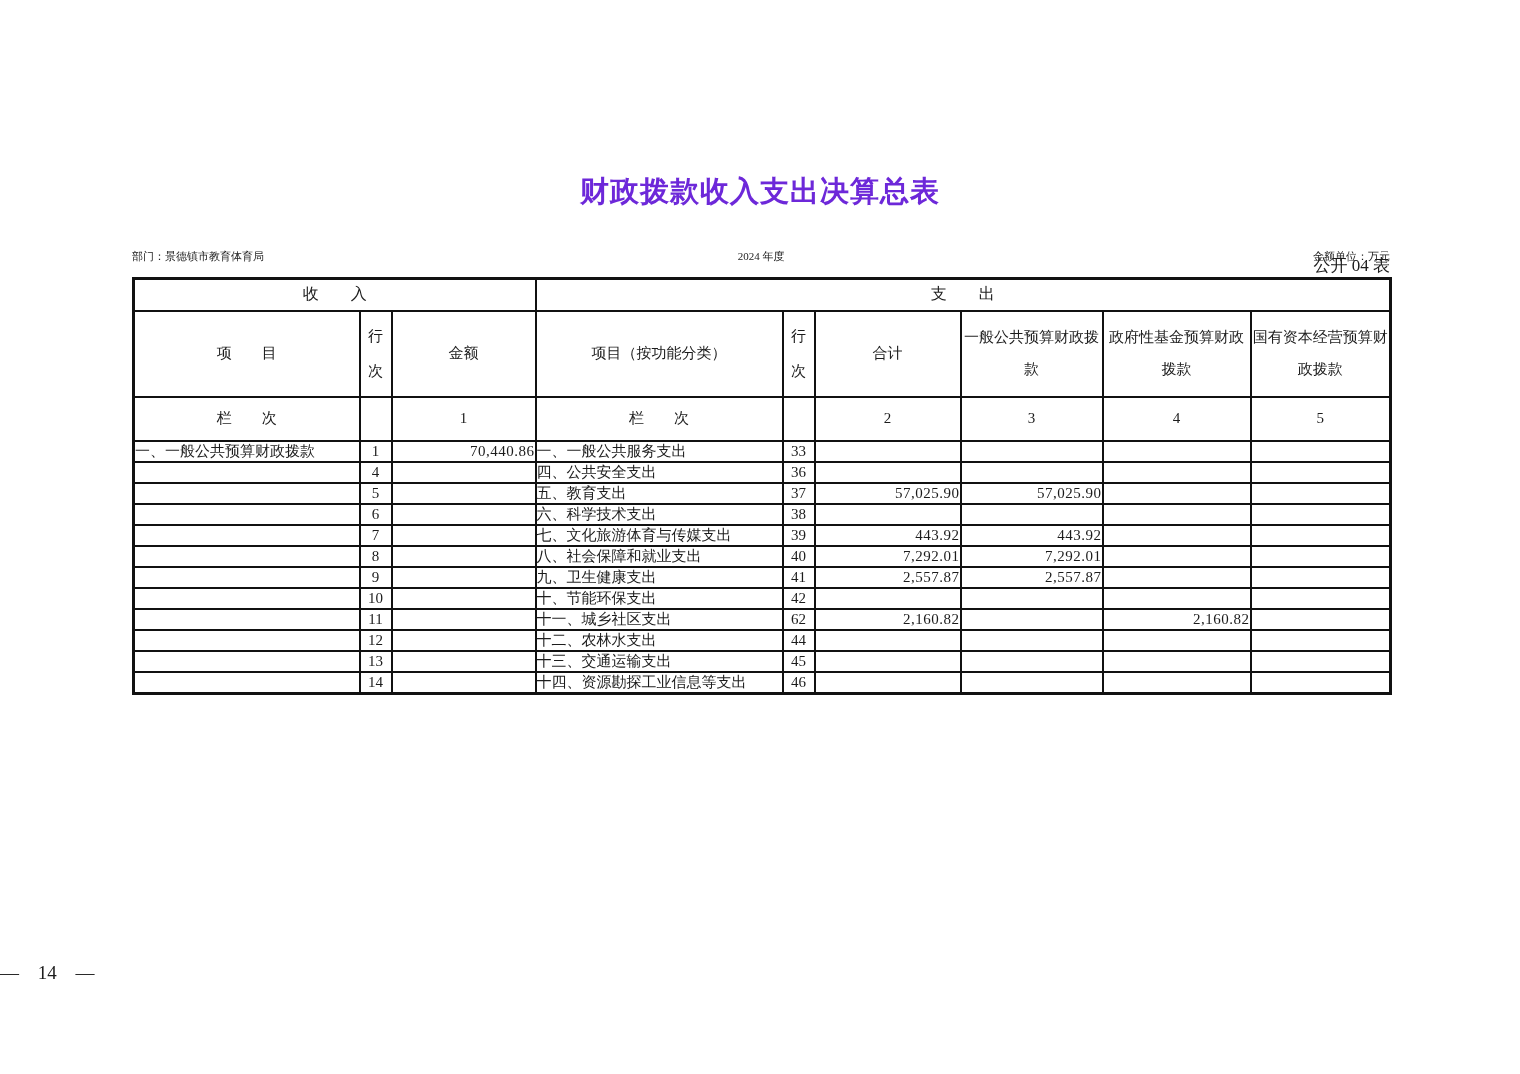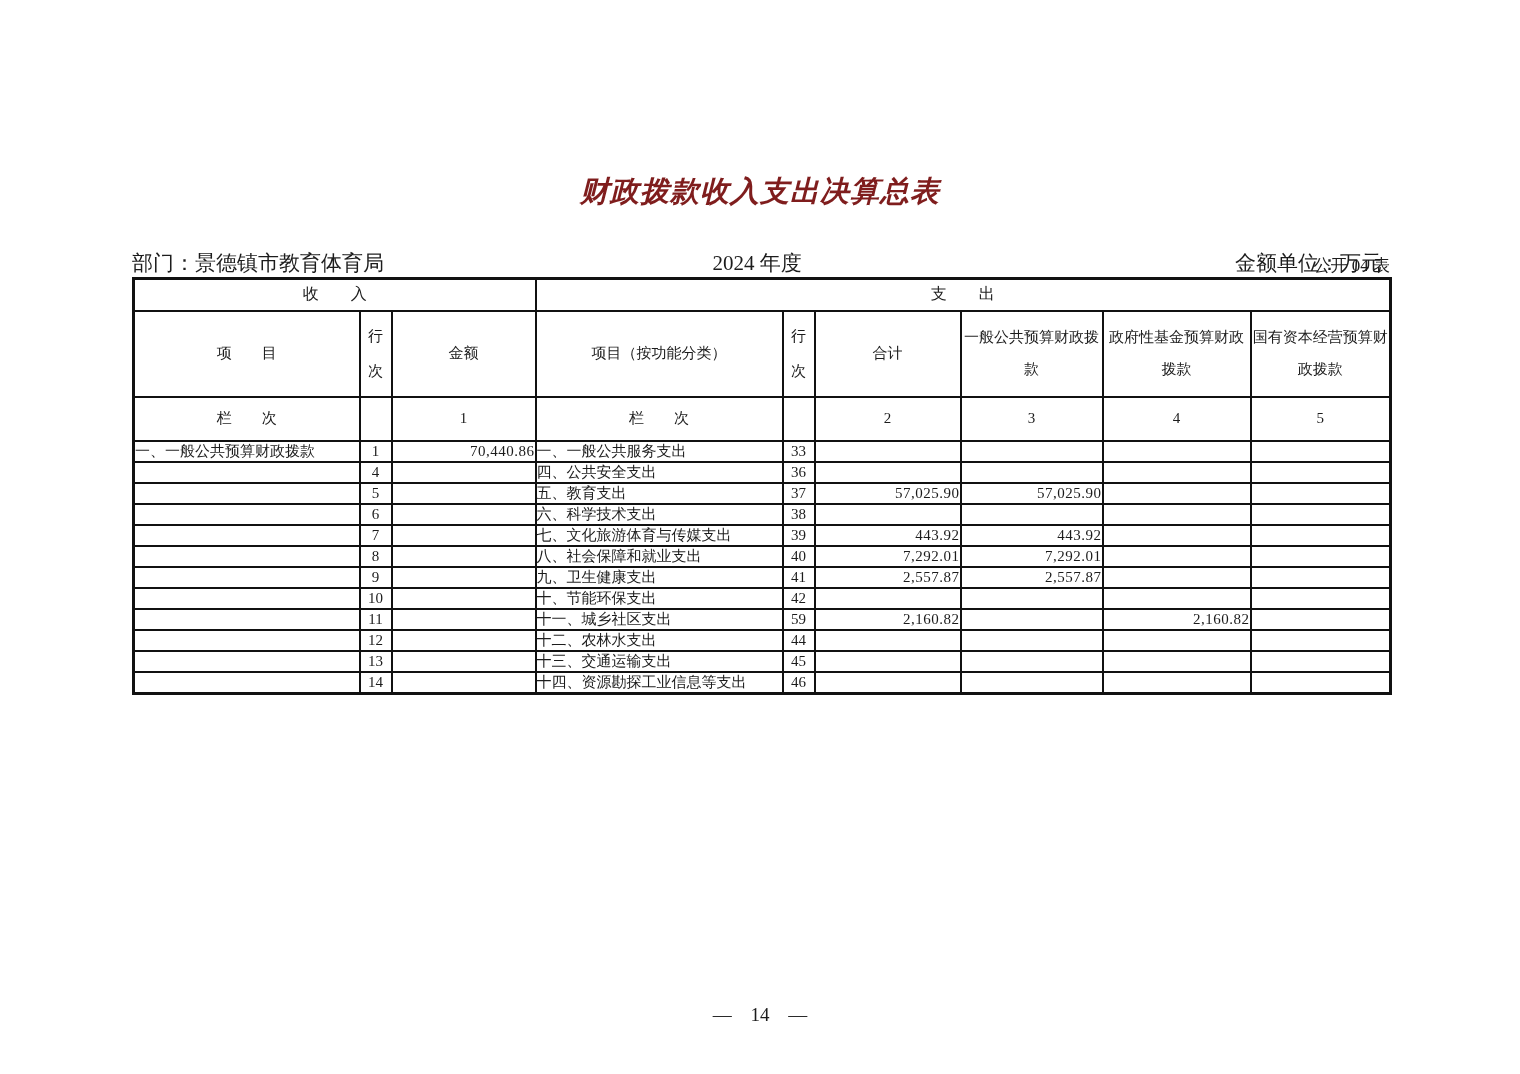--- a/index.html
+++ b/index.html
@@ -15,37 +15,36 @@
   }
   .doc-title {
     position: absolute;
     left: 0; right: 0;
     top: 172px;
     text-align: center;
     font-family: "Liberation Sans", "DejaVu Sans", sans-serif;
     font-weight: 700;
     font-size: 29px;
     letter-spacing: 1px;
-    color: #7f1d1d;
-    font-style: italic;
+    color: #6d28d9;
   }
   .table-code {
     position: absolute;
     right: 130px;
     top: 222px;
     font-size: 17px;
     margin-top: 32px;
   }
   .meta-row {
     position: absolute;
     left: 132px;
-    right: 138px;
+    right: 130px;
     top: 249px;
     height: 22px;
-    font-size: 21px;
+    font-size: 11px;
   }
   .meta-dept { position: absolute; left: 0; top: 0; }
   .meta-year { position: absolute; left: 0; right: 0; top: 0; text-align: center; }
   .meta-unit { position: absolute; right: 0; top: 0; }
 
   table.fin {
     position: absolute;
     left: 132px;
     top: 277px;
     width: 1257px;
@@ -69,22 +68,22 @@
   td.sec { text-align: center; font-size: 16px; }
   td.hc  { text-align: center; line-height: 2.1; padding: 0 6px; }
   td.hv  { text-align: center; white-space: pre-line; line-height: 2.3; }
   td.cc  { text-align: center; }
   td.ti  { text-align: left; padding-left: 9px; }
   td.tn  { text-align: right; padding-right: 8px; letter-spacing: 0.5px; }
 
   .page-number {
     position: absolute;
     left: 0; right: 0;
-    top: 1004px;
-    text-align: center;
+    top: 962px;
+    text-align: left;
     font-size: 19px;
     word-spacing: 14px;
   }
 </style>
 </head>
 <body>
 
 <div class="page">
 
   <div class="doc-title">财政拨款收入支出决算总表</div>
@@ -238,21 +237,21 @@
       <td class="tn"></td>
       <td class="tn"></td>
       <td class="tn"></td>
     </tr>
 
     <tr class="dr">
       <td class="ti"></td>
       <td class="cc">11</td>
       <td class="tn"></td>
       <td class="ti">十一、城乡社区支出</td>
-      <td class="cc">59</td>
+      <td class="cc">62</td>
       <td class="tn">2,160.82</td>
       <td class="tn"></td>
       <td class="tn">2,160.82</td>
       <td class="tn"></td>
     </tr>
 
     <tr class="dr">
       <td class="ti"></td>
       <td class="cc">12</td>
       <td class="tn"></td>

